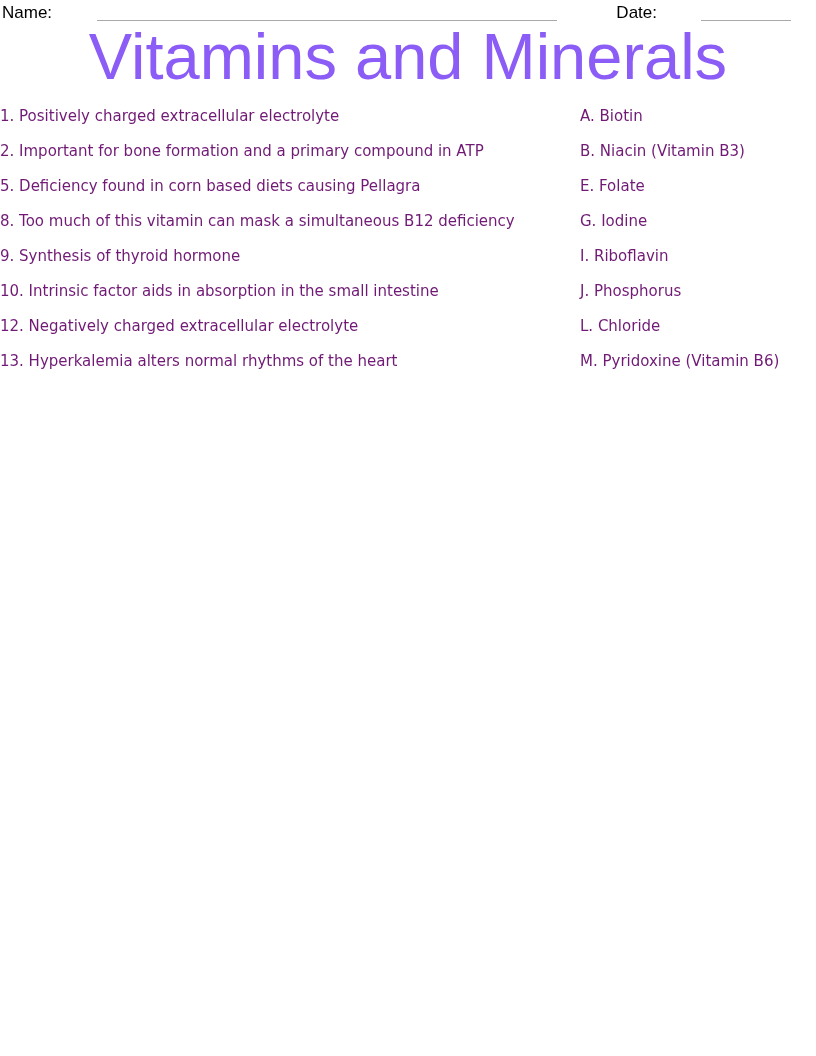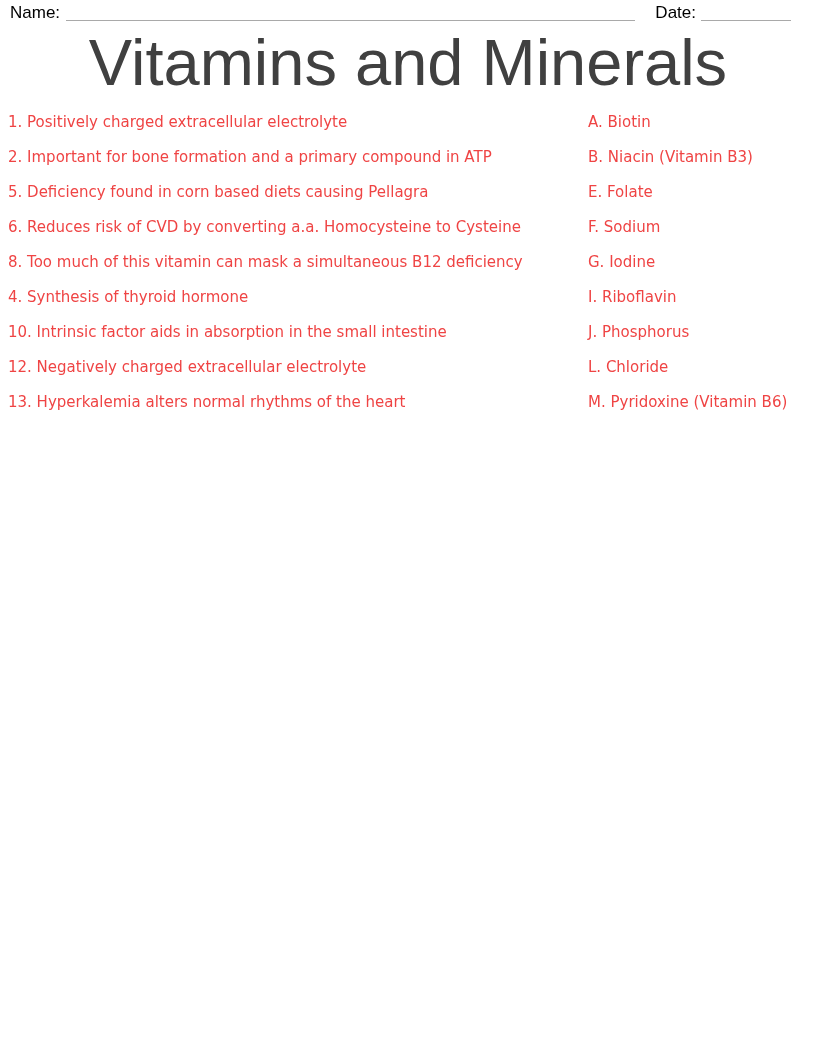--- a/index.html
+++ b/index.html
@@ -16,66 +16,66 @@
   }
   .page {
     width: 816px;
     height: 1056px;
     background: #ffffff;
   }
   
   .header {
     display: flex;
     align-items: flex-end;
-    padding: 3px 25px 0 10px;
+    padding: 3px 25px 0 2px;
     font-family: "Liberation Sans", sans-serif;
     font-size: 17px;
     line-height: 20px;
     color: #000000;
+    gap: 39px;
   }
   .blank-line {
     border-bottom: 1px solid #a9a9a9;
     height: 14px;
     margin-bottom: 2px;
   }
   .name-line {
     flex: 1;
     margin-left: 6px;
     margin-right: 20px;
   }
   .date-line {
     width: 90px;
     margin-left: 5px;
   }
   .header-label { white-space: nowrap; }
   
   .title {
-    margin-top: 6px;
     font-family: "Liberation Sans", sans-serif;
     font-weight: 400;
     font-size: 65px;
     line-height: 68px;
     text-align: center;
-    color: #404040;
+    color: #8b5cf6;
     letter-spacing: 0;
   }
   
   table.match {
     border-collapse: collapse;
     table-layout: fixed;
     width: 816px;
     margin-top: 14px;
   }
   table.match td {
     vertical-align: top;
     font-family: "DejaVu Sans", sans-serif;
     font-size: 15px;
     line-height: 23px;
-    color: #ef4444;
-    padding: 0 0 12px 8px;
+    color: #701a75;
+    padding: 0 0 12px 0;
   }
   td.q-cell {
     width: 580px;
     padding-left: 2px;
     padding-right: 43px;
   }
   td.a-cell {
     width: 236px;
     white-space: nowrap;
   }
@@ -102,29 +102,25 @@
       </tr>
       <tr>
         <td class="q-cell">2. Important for bone formation and a primary compound in ATP</td>
         <td class="a-cell">B. Niacin (Vitamin B3)</td>
       </tr>
       <tr>
         <td class="q-cell">5. Deficiency found in corn based diets causing Pellagra</td>
         <td class="a-cell">E. Folate</td>
       </tr>
       <tr>
-        <td class="q-cell">6. Reduces risk of CVD by converting a.a. Homocysteine to Cysteine</td>
-        <td class="a-cell">F. Sodium</td>
-      </tr>
-      <tr>
         <td class="q-cell">8. Too much of this vitamin can mask a simultaneous B12 deficiency</td>
         <td class="a-cell">G. Iodine</td>
       </tr>
       <tr>
-        <td class="q-cell">4. Synthesis of thyroid hormone</td>
+        <td class="q-cell">9. Synthesis of thyroid hormone</td>
         <td class="a-cell">I. Riboflavin</td>
       </tr>
       <tr>
         <td class="q-cell">10. Intrinsic factor aids in absorption in the small intestine</td>
         <td class="a-cell">J. Phosphorus</td>
       </tr>
       <tr>
         <td class="q-cell">12. Negatively charged extracellular electrolyte</td>
         <td class="a-cell">L. Chloride</td>
       </tr>

